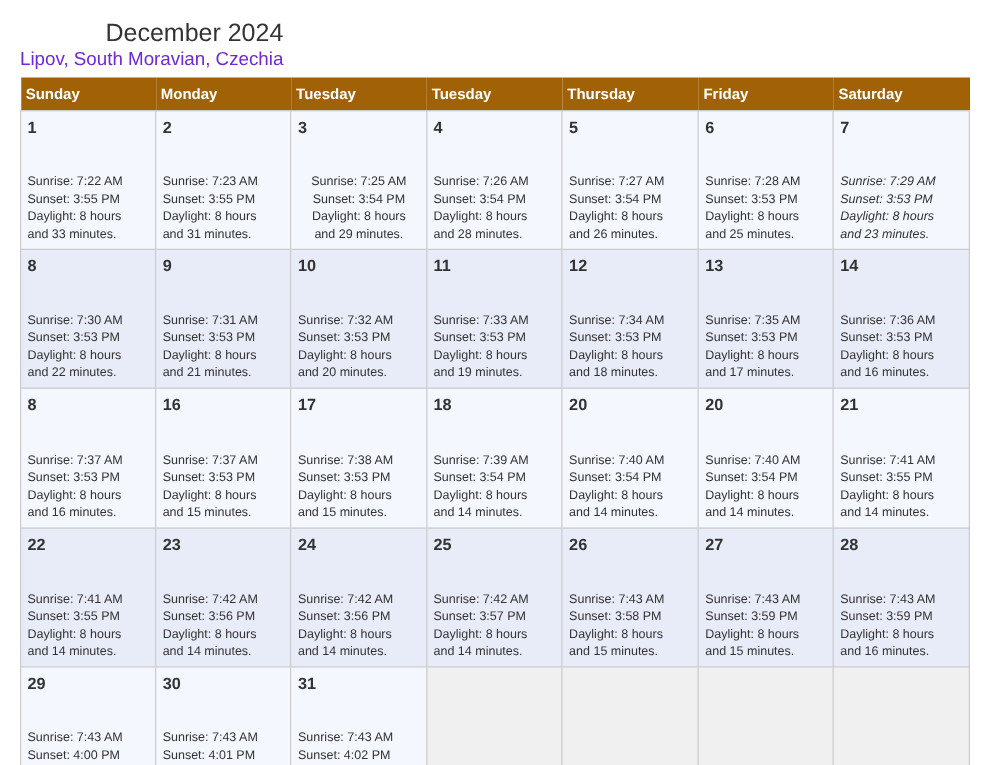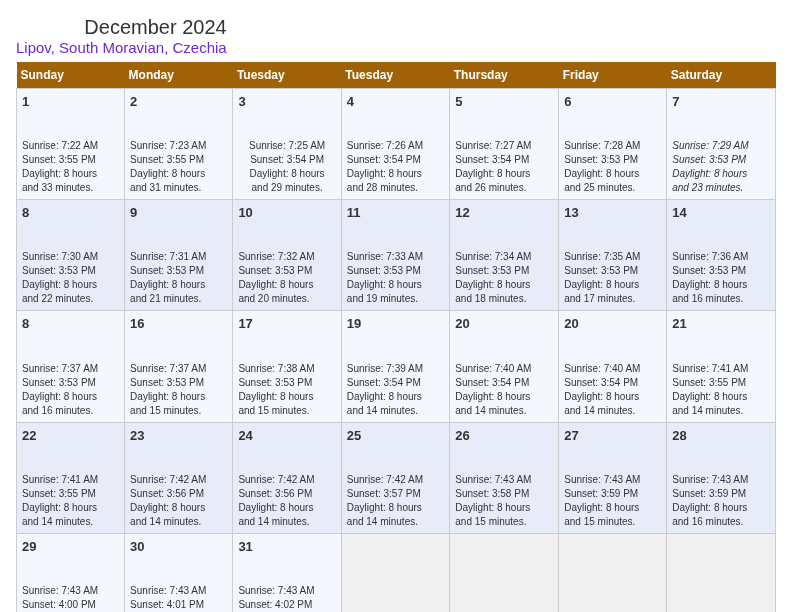--- a/index.html
+++ b/index.html
@@ -228,21 +228,21 @@
 and 15 minutes.</div>
         </td>
         <td>
           <span class="day-num">17</span>
           <div class="day-info" style="white-space: pre-line;">Sunrise: 7:38 AM
 Sunset: 3:53 PM
 Daylight: 8 hours
 and 15 minutes.</div>
         </td>
         <td>
-          <span class="day-num">19</span>
+          <span class="day-num">18</span>
           <div class="day-info" style="white-space: pre-line;">Sunrise: 7:39 AM
 Sunset: 3:54 PM
 Daylight: 8 hours
 and 14 minutes.</div>
         </td>
         <td>
           <span class="day-num">20</span>
           <div class="day-info" style="white-space: pre-line;">Sunrise: 7:40 AM
 Sunset: 3:54 PM
 Daylight: 8 hours

